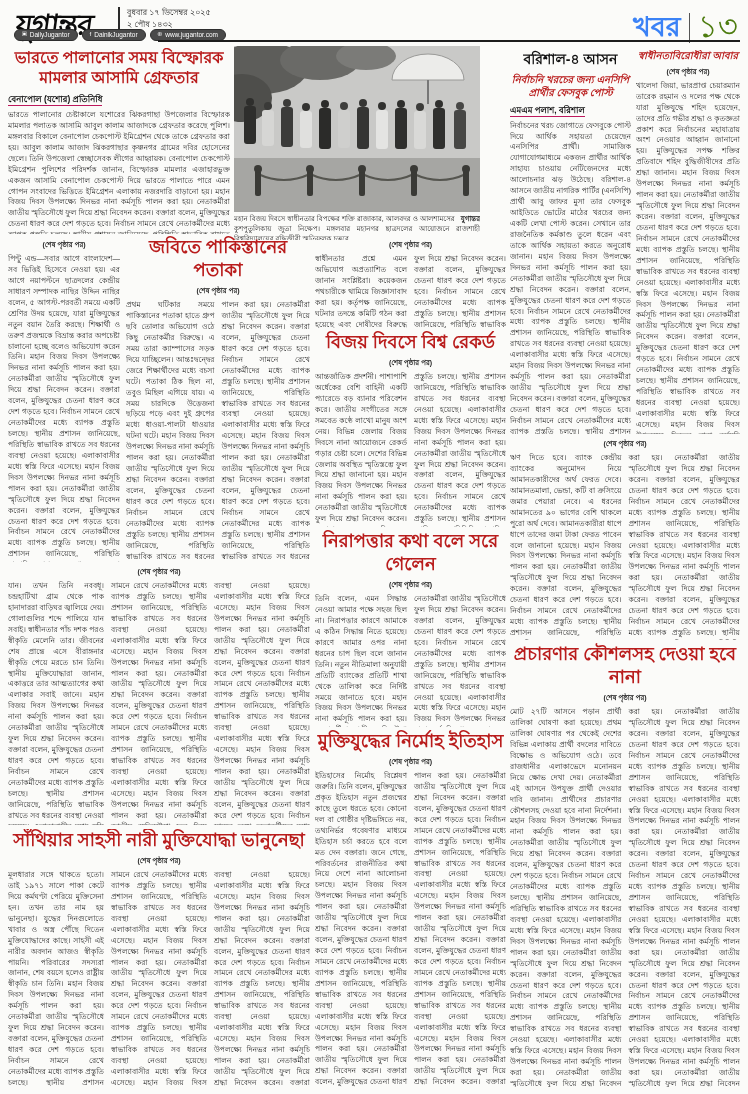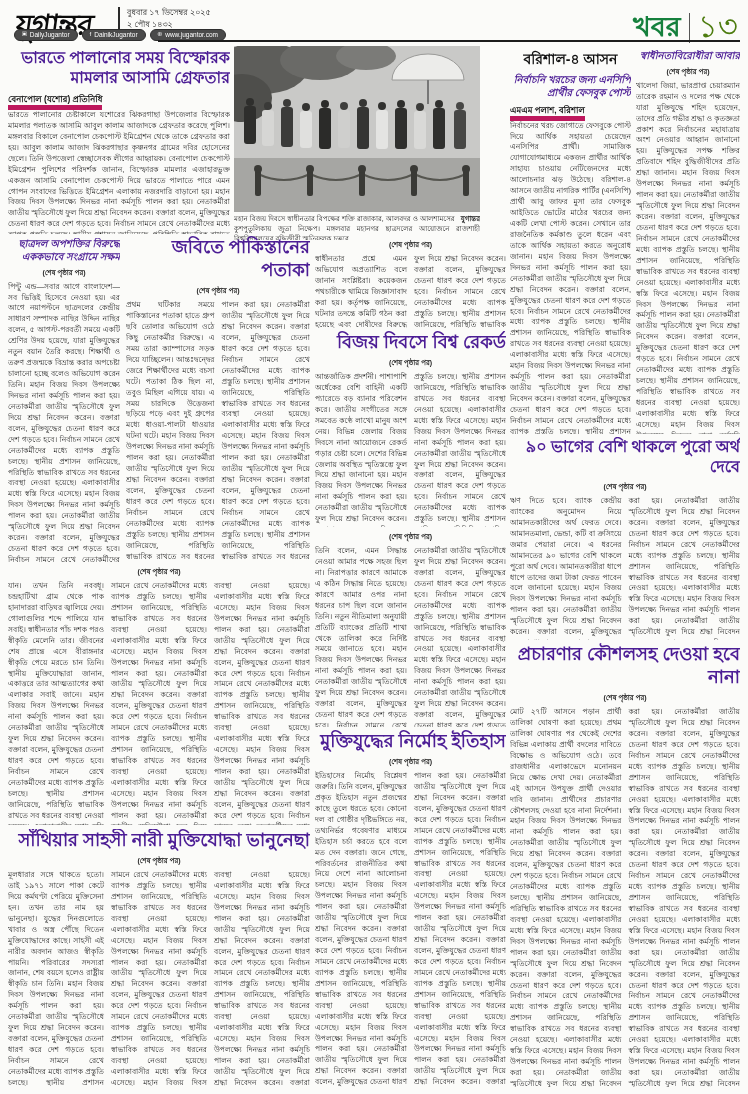--- a/index.html
+++ b/index.html
@@ -17,34 +17,34 @@
   .mast-div{position:absolute;left:118px;top:7px;width:2px;height:24px;background:#2a2a2a;}
   .dates{position:absolute;left:127px;top:7px;font-size:8px;line-height:1.45;color:#222;}
   .badges{position:absolute;left:14px;top:29px;display:flex;gap:4px;}
   .badge{
     display:flex;align-items:center;gap:3px;background:#4a4a4a;color:#fff;
     border-radius:7px;padding:1px 7px;font-size:6.5px;line-height:1.3;
     border:1px solid #2e2e2e;
   }
   .badge .bicon{font-size:6px;}
   .section-wrap{position:absolute;right:10px;top:2px;display:flex;align-items:center;gap:8px;}
-  .section-name{font-size:27px;font-weight:800;color:#15803d;}
+  .section-name{font-size:27px;font-weight:800;color:#3b82f6;}
   .sec-div{width:1px;height:30px;background:#555;}
   .page-num{font-size:31px;font-weight:400;color:#4d7c0f;}
   .mast-rule{position:absolute;left:158px;right:8px;top:40px;height:2px;background:#1c1c1c;}
 
   
   .art{position:absolute;overflow:hidden;display:flex;flex-direction:column;}
-  .hl{margin:0 0 2px 0;text-align:right;font-weight:800;color:#4c1d95;line-height:1.28;}
+  .hl{margin:0 0 2px 0;text-align:center;font-weight:800;color:#b91c1c;line-height:1.28;}
   .hl-16{font-size:16px;}
   .hl-15{font-size:18px;}
   .hl-13{font-size:10px;font-style:italic;}
   .kicker{text-align:center;font-size:14px;font-weight:700;margin-bottom:2px;}
   .byline{font-size:8.5px;font-weight:700;margin:2px 0 3px 0;}
-  .byline span{border-bottom:5px solid #be185d;padding-bottom:1px;}
+  .byline span{border-bottom:1px solid #be185d;padding-bottom:1px;}
   .cont{text-align:center;font-size:7px;font-weight:700;margin:1px 0 3px 0;color:#222;}
   .body{
     flex:1;overflow:hidden;font-size:7.5px;line-height:1.46;text-align:justify;
     color:#1d1d1d;column-gap:7px;
   }
   .cols-1{column-count:1;}
   .cols-2{column-count:2;}
   .cols-3{column-count:3;}
 
   
@@ -197,21 +197,20 @@
     <div class="body cols-1">নির্বাচনের খরচ জোগাতে ফেসবুকে পোস্ট দিয়ে আর্থিক সহায়তা চেয়েছেন এনসিপির প্রার্থী। সামাজিক যোগাযোগমাধ্যমে একজন প্রার্থীর আর্থিক সাহায্য চাওয়ায় নেটিজেনদের মধ্যে আলোচনার ঝড় উঠেছে। বরিশাল-৪ আসনে জাতীয় নাগরিক পার্টির (এনসিপি) প্রার্থী আবু জাফর মুসা তার ফেসবুক আইডিতে ভোটের মাঠের খরচের জন্য একটি লেখা পোস্ট করেন। সেখানে তার রাজনৈতিক কর্মকাণ্ড তুলে ধরেন এবং তাকে আর্থিক সহায়তা করতে অনুরোধ জানান। মহান বিজয় দিবস উপলক্ষ্যে দিনভর নানা কর্মসূচি পালন করা হয়। নেতাকর্মীরা জাতীয় স্মৃতিসৌধে ফুল দিয়ে শ্রদ্ধা নিবেদন করেন। বক্তারা বলেন, মুক্তিযুদ্ধের চেতনা ধারণ করে দেশ গড়তে হবে। নির্বাচন সামনে রেখে নেতাকর্মীদের মধ্যে ব্যাপক প্রস্তুতি চলছে। স্থানীয় প্রশাসন জানিয়েছে, পরিস্থিতি স্বাভাবিক রাখতে সব ধরনের ব্যবস্থা নেওয়া হয়েছে। এলাকাবাসীর মধ্যে স্বস্তি ফিরে এসেছে। মহান বিজয় দিবস উপলক্ষ্যে দিনভর নানা কর্মসূচি পালন করা হয়। নেতাকর্মীরা জাতীয় স্মৃতিসৌধে ফুল দিয়ে শ্রদ্ধা নিবেদন করেন। বক্তারা বলেন, মুক্তিযুদ্ধের চেতনা ধারণ করে দেশ গড়তে হবে। নির্বাচন সামনে রেখে নেতাকর্মীদের মধ্যে ব্যাপক প্রস্তুতি চলছে। স্থানীয় প্রশাসন জানিয়েছে, পরিস্থিতি স্বাভাবিক রাখতে সব ধরনের ব্যবস্থা নেওয়া হয়েছে। এলাকাবাসীর মধ্যে স্বস্তি ফিরে এসেছে। মহান বিজয় দিবস উপলক্ষ্যে দিনভর নানা কর্মসূচি পালন করা হয়। নেতাকর্মীরা জাতীয় স্মৃতিসৌধে ফুল দিয়ে শ্রদ্ধা নিবেদন করেন। বক্তারা বলেন, মুক্তিযুদ্ধের চেতনা ধারণ করে দেশ গড়তে হবে। নির্বাচন সামনে রেখে নেতাকর্মীদের মধ্যে ব্যাপক প্রস্তুতি চলছে। স্থানীয় প্রশাসন জানিয়েছে, পরিস্থিতি স্বাভাবিক রাখতে সব ধরনের ব্যবস্থা নেওয়া হয়েছে। এলাকাবাসীর মধ্যে স্বস্তি ফিরে এসেছে। মহান বিজয় দিবস উপলক্ষ্যে দিনভর নানা কর্মসূচি পালন করা হয়। নেতাকর্মীরা জাতীয় স্মৃতিসৌধে ফুল দিয়ে শ্রদ্ধা নিবেদন করেন। বক্তারা বলেন, মুক্তিযুদ্ধের চেতনা ধারণ করে দেশ গড়তে হবে। নির্বাচন সামনে রেখে নেতাকর্মীদের মধ্যে ব্যাপক প্রস্তুতি চলছে। স্থানীয় প্রশাসন জানিয়েছে, পরিস্থিতি স্বাভাবিক রাখতে সব ধরনের ব্যবস্থা নেওয়া হয়েছে। এলাকাবাসীর মধ্যে স্বস্তি ফিরে এসেছে।</div>
   </section>
 
   <section class="art" id="a-shadhinota">
     <h2 class="hl hl-13">স্বাধীনতাবিরোধীরা আবার</h2>
     <div class="cont">(শেষ পৃষ্ঠার পর)</div>
     <div class="body cols-1">খালেদা জিয়া, ভারপ্রাপ্ত চেয়ারম্যান তারেক রহমান ও দলের পক্ষ থেকে যারা মুক্তিযুদ্ধে শহিদ হয়েছেন, তাদের প্রতি গভীর শ্রদ্ধা ও কৃতজ্ঞতা প্রকাশ করে নির্বাচনের মহাযাত্রায় অংশ নেওয়ার আহ্বান জানানো হয়। মুক্তিযুদ্ধের সপক্ষ শক্তির প্রতিবাদে শহিদ বুদ্ধিজীবীদের প্রতি শ্রদ্ধা জানান। মহান বিজয় দিবস উপলক্ষ্যে দিনভর নানা কর্মসূচি পালন করা হয়। নেতাকর্মীরা জাতীয় স্মৃতিসৌধে ফুল দিয়ে শ্রদ্ধা নিবেদন করেন। বক্তারা বলেন, মুক্তিযুদ্ধের চেতনা ধারণ করে দেশ গড়তে হবে। নির্বাচন সামনে রেখে নেতাকর্মীদের মধ্যে ব্যাপক প্রস্তুতি চলছে। স্থানীয় প্রশাসন জানিয়েছে, পরিস্থিতি স্বাভাবিক রাখতে সব ধরনের ব্যবস্থা নেওয়া হয়েছে। এলাকাবাসীর মধ্যে স্বস্তি ফিরে এসেছে। মহান বিজয় দিবস উপলক্ষ্যে দিনভর নানা কর্মসূচি পালন করা হয়। নেতাকর্মীরা জাতীয় স্মৃতিসৌধে ফুল দিয়ে শ্রদ্ধা নিবেদন করেন। বক্তারা বলেন, মুক্তিযুদ্ধের চেতনা ধারণ করে দেশ গড়তে হবে। নির্বাচন সামনে রেখে নেতাকর্মীদের মধ্যে ব্যাপক প্রস্তুতি চলছে। স্থানীয় প্রশাসন জানিয়েছে, পরিস্থিতি স্বাভাবিক রাখতে সব ধরনের ব্যবস্থা নেওয়া হয়েছে। এলাকাবাসীর মধ্যে স্বস্তি ফিরে এসেছে। মহান বিজয় দিবস উপলক্ষ্যে দিনভর নানা কর্মসূচি পালন করা হয়। নেতাকর্মীরা জাতীয় স্মৃতিসৌধে ফুল দিয়ে শ্রদ্ধা নিবেদন করেন। বক্তারা বলেন, মুক্তিযুদ্ধের চেতনা ধারণ করে দেশ গড়তে হবে। নির্বাচন সামনে রেখে নেতাকর্মীদের মধ্যে ব্যাপক প্রস্তুতি চলছে। স্থানীয় প্রশাসন জানিয়েছে, পরিস্থিতি স্বাভাবিক রাখতে সব ধরনের ব্যবস্থা নেওয়া হয়েছে। এলাকাবাসীর মধ্যে স্বস্তি ফিরে এসেছে। মহান বিজয় দিবস উপলক্ষ্যে দিনভর নানা কর্মসূচি পালন করা হয়। নেতাকর্মীরা জাতীয় স্মৃতিসৌধে ফুল দিয়ে শ্রদ্ধা নিবেদন করেন। বক্তারা বলেন, মুক্তিযুদ্ধের চেতনা ধারণ করে দেশ গড়তে হবে। নির্বাচন সামনে রেখে নেতাকর্মীদের মধ্যে ব্যাপক প্রস্তুতি চলছে। স্থানীয় প্রশাসন জানিয়েছে, পরিস্থিতি স্বাভাবিক রাখতে সব ধরনের ব্যবস্থা নেওয়া হয়েছে। এলাকাবাসীর মধ্যে স্বস্তি ফিরে এসেছে।</div>
   </section>
 
   <section class="art" id="a-chhatradal">
-    <h2 class="hl hl-13">ছাত্রদল অপশক্তির বিরুদ্ধে এককভাবে সংগ্রামে সক্ষম</h2>
     <div class="cont">(শেষ পৃষ্ঠার পর)</div>
     <div class="body cols-1">পিন্টু এন্ড—সবার আগে বাংলাদেশ—সব ভিত্তিই হিসেবে নেওয়া হয়। এর আগে নয়াপল্টনে ছাত্রদলের কেন্দ্রীয় সাধারণ সম্পাদক নাছির উদ্দিন নাছির বলেন, ৫ আগস্ট-পরবর্তী সময়ে একটি শ্রেণির উদয় হয়েছে, যারা মুক্তিযুদ্ধের নতুন বয়ান তৈরি করছে। শিক্ষার্থী ও তরুণ প্রজন্মকে বিভ্রান্ত করার অপচেষ্টা চালানো হচ্ছে বলেও অভিযোগ করেন তিনি। মহান বিজয় দিবস উপলক্ষ্যে দিনভর নানা কর্মসূচি পালন করা হয়। নেতাকর্মীরা জাতীয় স্মৃতিসৌধে ফুল দিয়ে শ্রদ্ধা নিবেদন করেন। বক্তারা বলেন, মুক্তিযুদ্ধের চেতনা ধারণ করে দেশ গড়তে হবে। নির্বাচন সামনে রেখে নেতাকর্মীদের মধ্যে ব্যাপক প্রস্তুতি চলছে। স্থানীয় প্রশাসন জানিয়েছে, পরিস্থিতি স্বাভাবিক রাখতে সব ধরনের ব্যবস্থা নেওয়া হয়েছে। এলাকাবাসীর মধ্যে স্বস্তি ফিরে এসেছে। মহান বিজয় দিবস উপলক্ষ্যে দিনভর নানা কর্মসূচি পালন করা হয়। নেতাকর্মীরা জাতীয় স্মৃতিসৌধে ফুল দিয়ে শ্রদ্ধা নিবেদন করেন। বক্তারা বলেন, মুক্তিযুদ্ধের চেতনা ধারণ করে দেশ গড়তে হবে। নির্বাচন সামনে রেখে নেতাকর্মীদের মধ্যে ব্যাপক প্রস্তুতি চলছে। স্থানীয় প্রশাসন জানিয়েছে, পরিস্থিতি স্বাভাবিক রাখতে সব ধরনের ব্যবস্থা নেওয়া হয়েছে। এলাকাবাসীর মধ্যে স্বস্তি ফিরে এসেছে। মহান বিজয় দিবস উপলক্ষ্যে দিনভর নানা কর্মসূচি পালন করা হয়। নেতাকর্মীরা জাতীয় স্মৃতিসৌধে ফুল দিয়ে শ্রদ্ধা নিবেদন করেন। বক্তারা বলেন, মুক্তিযুদ্ধের চেতনা ধারণ করে দেশ গড়তে হবে। নির্বাচন সামনে রেখে নেতাকর্মীদের মধ্যে ব্যাপক প্রস্তুতি চলছে। স্থানীয় প্রশাসন জানিয়েছে, পরিস্থিতি স্বাভাবিক রাখতে সব ধরনের ব্যবস্থা নেওয়া হয়েছে। এলাকাবাসীর মধ্যে স্বস্তি ফিরে এসেছে। মহান বিজয় দিবস উপলক্ষ্যে দিনভর নানা কর্মসূচি পালন করা হয়। নেতাকর্মীরা জাতীয় স্মৃতিসৌধে ফুল দিয়ে শ্রদ্ধা নিবেদন করেন। বক্তারা বলেন, মুক্তিযুদ্ধের চেতনা ধারণ করে দেশ গড়তে হবে। নির্বাচন সামনে রেখে নেতাকর্মীদের মধ্যে ব্যাপক প্রস্তুতি চলছে। স্থানীয় প্রশাসন জানিয়েছে, পরিস্থিতি স্বাভাবিক রাখতে সব ধরনের ব্যবস্থা নেওয়া হয়েছে। এলাকাবাসীর মধ্যে স্বস্তি ফিরে এসেছে।</div>
   </section>
 
   <section class="art" id="a-jobi">
     <h2 class="hl hl-15">জবিতে পাকিস্তানের পতাকা</h2>
     <div class="cont">(শেষ পৃষ্ঠার পর)</div>
     <div class="body cols-2">প্রথম ঘটিকার সময়ে পাকিস্তানের পতাকা হাতে গ্রুপ ছবি তোলার অভিযোগ ওঠে কিছু নেতাকর্মীর বিরুদ্ধে। এ সময় তারা ক্যাম্পাসের সড়ক দিয়ে যাচ্ছিলেন। আন্তঃদ্বন্দ্বের জেরে শিক্ষার্থীদের মধ্যে বচসা ঘটে। পতাকা ঠিক ছিল না, তবুও মিছিল এগিয়ে যায়। এ সময় চারদিকে উত্তেজনা ছড়িয়ে পড়ে এবং দুই গ্রুপের মধ্যে ধাওয়া-পালটা ধাওয়ার ঘটনা ঘটে। মহান বিজয় দিবস উপলক্ষ্যে দিনভর নানা কর্মসূচি পালন করা হয়। নেতাকর্মীরা জাতীয় স্মৃতিসৌধে ফুল দিয়ে শ্রদ্ধা নিবেদন করেন। বক্তারা বলেন, মুক্তিযুদ্ধের চেতনা ধারণ করে দেশ গড়তে হবে। নির্বাচন সামনে রেখে নেতাকর্মীদের মধ্যে ব্যাপক প্রস্তুতি চলছে। স্থানীয় প্রশাসন জানিয়েছে, পরিস্থিতি স্বাভাবিক রাখতে সব ধরনের ব্যবস্থা নেওয়া হয়েছে। এলাকাবাসীর মধ্যে স্বস্তি ফিরে এসেছে। মহান বিজয় দিবস উপলক্ষ্যে দিনভর নানা কর্মসূচি পালন করা হয়। নেতাকর্মীরা জাতীয় স্মৃতিসৌধে ফুল দিয়ে শ্রদ্ধা নিবেদন করেন। বক্তারা বলেন, মুক্তিযুদ্ধের চেতনা ধারণ করে দেশ গড়তে হবে। নির্বাচন সামনে রেখে নেতাকর্মীদের মধ্যে ব্যাপক প্রস্তুতি চলছে। স্থানীয় প্রশাসন জানিয়েছে, পরিস্থিতি স্বাভাবিক রাখতে সব ধরনের ব্যবস্থা নেওয়া হয়েছে। এলাকাবাসীর মধ্যে স্বস্তি ফিরে এসেছে। মহান বিজয় দিবস উপলক্ষ্যে দিনভর নানা কর্মসূচি পালন করা হয়। নেতাকর্মীরা জাতীয় স্মৃতিসৌধে ফুল দিয়ে শ্রদ্ধা নিবেদন করেন। বক্তারা বলেন, মুক্তিযুদ্ধের চেতনা ধারণ করে দেশ গড়তে হবে। নির্বাচন সামনে রেখে নেতাকর্মীদের মধ্যে ব্যাপক প্রস্তুতি চলছে। স্থানীয় প্রশাসন জানিয়েছে, পরিস্থিতি স্বাভাবিক রাখতে সব ধরনের ব্যবস্থা নেওয়া হয়েছে। এলাকাবাসীর মধ্যে স্বস্তি ফিরে এসেছে। মহান বিজয় দিবস উপলক্ষ্যে দিনভর নানা কর্মসূচি পালন করা হয়। নেতাকর্মীরা জাতীয় স্মৃতিসৌধে ফুল দিয়ে শ্রদ্ধা নিবেদন করেন। বক্তারা বলেন, মুক্তিযুদ্ধের চেতনা ধারণ করে দেশ গড়তে হবে। নির্বাচন সামনে রেখে নেতাকর্মীদের মধ্যে ব্যাপক প্রস্তুতি চলছে। স্থানীয় প্রশাসন জানিয়েছে, পরিস্থিতি স্বাভাবিক রাখতে সব ধরনের ব্যবস্থা নেওয়া হয়েছে। এলাকাবাসীর মধ্যে স্বস্তি ফিরে এসেছে। মহান বিজয় দিবস উপলক্ষ্যে দিনভর নানা কর্মসূচি পালন করা হয়। নেতাকর্মীরা জাতীয় স্মৃতিসৌধে ফুল দিয়ে শ্রদ্ধা নিবেদন করেন। বক্তারা বলেন, মুক্তিযুদ্ধের চেতনা ধারণ করে দেশ গড়তে হবে। নির্বাচন সামনে রেখে নেতাকর্মীদের মধ্যে ব্যাপক প্রস্তুতি চলছে। স্থানীয় প্রশাসন জানিয়েছে, পরিস্থিতি স্বাভাবিক রাখতে সব ধরনের ব্যবস্থা নেওয়া হয়েছে। এলাকাবাসীর মধ্যে স্বস্তি ফিরে এসেছে। মহান বিজয় দিবস উপলক্ষ্যে দিনভর নানা কর্মসূচি পালন করা হয়। নেতাকর্মীরা জাতীয় স্মৃতিসৌধে ফুল দিয়ে শ্রদ্ধা নিবেদন করেন। বক্তারা বলেন, মুক্তিযুদ্ধের চেতনা ধারণ করে দেশ গড়তে হবে। নির্বাচন সামনে রেখে নেতাকর্মীদের মধ্যে ব্যাপক প্রস্তুতি চলছে। স্থানীয় প্রশাসন জানিয়েছে, পরিস্থিতি স্বাভাবিক রাখতে সব ধরনের ব্যবস্থা নেওয়া হয়েছে। এলাকাবাসীর মধ্যে স্বস্তি ফিরে এসেছে। মহান বিজয় দিবস উপলক্ষ্যে দিনভর নানা কর্মসূচি পালন করা হয়। নেতাকর্মীরা জাতীয় স্মৃতিসৌধে ফুল দিয়ে শ্রদ্ধা নিবেদন করেন। বক্তারা বলেন, মুক্তিযুদ্ধের চেতনা ধারণ করে দেশ গড়তে হবে। নির্বাচন সামনে রেখে নেতাকর্মীদের মধ্যে ব্যাপক প্রস্তুতি চলছে। স্থানীয় প্রশাসন জানিয়েছে, পরিস্থিতি স্বাভাবিক রাখতে সব ধরনের ব্যবস্থা নেওয়া হয়েছে। এলাকাবাসীর মধ্যে স্বস্তি ফিরে এসেছে।</div>
   </section>
 
@@ -220,31 +219,31 @@
     <div class="body cols-2">স্বাধীনতার প্রশ্নে এমন অভিযোগ অপ্রত্যাশিত বলে জানান সংশ্লিষ্টরা। কয়েকজন পথচারীকে থামিয়ে জিজ্ঞাসাবাদ করা হয়। কর্তৃপক্ষ জানিয়েছে, ঘটনার তদন্তে কমিটি গঠন করা হয়েছে এবং দোষীদের বিরুদ্ধে ব্যবস্থা নেওয়া হবে। মহান বিজয় দিবস উপলক্ষ্যে দিনভর নানা কর্মসূচি পালন করা হয়। নেতাকর্মীরা জাতীয় স্মৃতিসৌধে ফুল দিয়ে শ্রদ্ধা নিবেদন করেন। বক্তারা বলেন, মুক্তিযুদ্ধের চেতনা ধারণ করে দেশ গড়তে হবে। নির্বাচন সামনে রেখে নেতাকর্মীদের মধ্যে ব্যাপক প্রস্তুতি চলছে। স্থানীয় প্রশাসন জানিয়েছে, পরিস্থিতি স্বাভাবিক রাখতে সব ধরনের ব্যবস্থা নেওয়া হয়েছে। এলাকাবাসীর মধ্যে স্বস্তি ফিরে এসেছে।</div>
   </section>
 
   <section class="art" id="a-bijoy">
     <h2 class="hl hl-15">বিজয় দিবসে বিশ্ব রেকর্ড</h2>
     <div class="cont">(শেষ পৃষ্ঠার পর)</div>
     <div class="body cols-2">আন্তর্জাতিক প্রদর্শনী। পাশাপাশি অর্ধেকের বেশি বাহিনী একটি প্যারেডে বড় ব্যানার পরিবেশন করে। জাতীয় সংগীতের সঙ্গে সমবেত কণ্ঠে লাখো মানুষ অংশ নেয়। বিভিন্ন জেলায় বিজয় দিবসে নানা আয়োজনে রেকর্ড গড়ার চেষ্টা চলে। দেশের বিভিন্ন জেলায় অবস্থিত স্মৃতিস্তম্ভে ফুল দিয়ে শ্রদ্ধা জানানো হয়। মহান বিজয় দিবস উপলক্ষ্যে দিনভর নানা কর্মসূচি পালন করা হয়। নেতাকর্মীরা জাতীয় স্মৃতিসৌধে ফুল দিয়ে শ্রদ্ধা নিবেদন করেন। বক্তারা বলেন, মুক্তিযুদ্ধের চেতনা ধারণ করে দেশ গড়তে হবে। নির্বাচন সামনে রেখে নেতাকর্মীদের মধ্যে ব্যাপক প্রস্তুতি চলছে। স্থানীয় প্রশাসন জানিয়েছে, পরিস্থিতি স্বাভাবিক রাখতে সব ধরনের ব্যবস্থা নেওয়া হয়েছে। এলাকাবাসীর মধ্যে স্বস্তি ফিরে এসেছে। মহান বিজয় দিবস উপলক্ষ্যে দিনভর নানা কর্মসূচি পালন করা হয়। নেতাকর্মীরা জাতীয় স্মৃতিসৌধে ফুল দিয়ে শ্রদ্ধা নিবেদন করেন। বক্তারা বলেন, মুক্তিযুদ্ধের চেতনা ধারণ করে দেশ গড়তে হবে। নির্বাচন সামনে রেখে নেতাকর্মীদের মধ্যে ব্যাপক প্রস্তুতি চলছে। স্থানীয় প্রশাসন জানিয়েছে, পরিস্থিতি স্বাভাবিক রাখতে সব ধরনের ব্যবস্থা নেওয়া হয়েছে। এলাকাবাসীর মধ্যে স্বস্তি ফিরে এসেছে। মহান বিজয় দিবস উপলক্ষ্যে দিনভর নানা কর্মসূচি পালন করা হয়। নেতাকর্মীরা জাতীয় স্মৃতিসৌধে ফুল দিয়ে শ্রদ্ধা নিবেদন করেন। বক্তারা বলেন, মুক্তিযুদ্ধের চেতনা ধারণ করে দেশ গড়তে হবে। নির্বাচন সামনে রেখে নেতাকর্মীদের মধ্যে ব্যাপক প্রস্তুতি চলছে। স্থানীয় প্রশাসন জানিয়েছে, পরিস্থিতি স্বাভাবিক রাখতে সব ধরনের ব্যবস্থা নেওয়া হয়েছে। এলাকাবাসীর মধ্যে স্বস্তি ফিরে এসেছে। মহান বিজয় দিবস উপলক্ষ্যে দিনভর নানা কর্মসূচি পালন করা হয়। নেতাকর্মীরা জাতীয় স্মৃতিসৌধে ফুল দিয়ে শ্রদ্ধা নিবেদন করেন। বক্তারা বলেন, মুক্তিযুদ্ধের চেতনা ধারণ করে দেশ গড়তে হবে। নির্বাচন সামনে রেখে নেতাকর্মীদের মধ্যে ব্যাপক প্রস্তুতি চলছে। স্থানীয় প্রশাসন জানিয়েছে, পরিস্থিতি স্বাভাবিক রাখতে সব ধরনের ব্যবস্থা নেওয়া হয়েছে। এলাকাবাসীর মধ্যে স্বস্তি ফিরে এসেছে।</div>
   </section>
 
   <section class="art" id="a-nobboi">
-    <h2 class="hl hl-16">৯০ ভাগের বেশি থাকলে পুরো অর্থ দেবে</h2>
     <div class="cont">(শেষ পৃষ্ঠার পর)</div>
     <div class="body cols-2">ঋণ দিতে হবে। ব্যাংক কেন্দ্রীয় ব্যাংকের অনুমোদন নিয়ে আমানতকারীদের অর্থ ফেরত দেবে। আমানতমালা, ভেন্ডা, কটি বা ক্রসিংয়ে জমার পেয়ারা নেবে। এ ধরনের আমানতের ৯০ ভাগের বেশি থাকলে পুরো অর্থ দেবে। আমানতকারীরা ধাপে ধাপে তাদের জমা টাকা ফেরত পাবেন বলে জানানো হয়েছে। মহান বিজয় দিবস উপলক্ষ্যে দিনভর নানা কর্মসূচি পালন করা হয়। নেতাকর্মীরা জাতীয় স্মৃতিসৌধে ফুল দিয়ে শ্রদ্ধা নিবেদন করেন। বক্তারা বলেন, মুক্তিযুদ্ধের চেতনা ধারণ করে দেশ গড়তে হবে। নির্বাচন সামনে রেখে নেতাকর্মীদের মধ্যে ব্যাপক প্রস্তুতি চলছে। স্থানীয় প্রশাসন জানিয়েছে, পরিস্থিতি স্বাভাবিক রাখতে সব ধরনের ব্যবস্থা নেওয়া হয়েছে। এলাকাবাসীর মধ্যে স্বস্তি ফিরে এসেছে। মহান বিজয় দিবস উপলক্ষ্যে দিনভর নানা কর্মসূচি পালন করা হয়। নেতাকর্মীরা জাতীয় স্মৃতিসৌধে ফুল দিয়ে শ্রদ্ধা নিবেদন করেন। বক্তারা বলেন, মুক্তিযুদ্ধের চেতনা ধারণ করে দেশ গড়তে হবে। নির্বাচন সামনে রেখে নেতাকর্মীদের মধ্যে ব্যাপক প্রস্তুতি চলছে। স্থানীয় প্রশাসন জানিয়েছে, পরিস্থিতি স্বাভাবিক রাখতে সব ধরনের ব্যবস্থা নেওয়া হয়েছে। এলাকাবাসীর মধ্যে স্বস্তি ফিরে এসেছে। মহান বিজয় দিবস উপলক্ষ্যে দিনভর নানা কর্মসূচি পালন করা হয়। নেতাকর্মীরা জাতীয় স্মৃতিসৌধে ফুল দিয়ে শ্রদ্ধা নিবেদন করেন। বক্তারা বলেন, মুক্তিযুদ্ধের চেতনা ধারণ করে দেশ গড়তে হবে। নির্বাচন সামনে রেখে নেতাকর্মীদের মধ্যে ব্যাপক প্রস্তুতি চলছে। স্থানীয় প্রশাসন জানিয়েছে, পরিস্থিতি স্বাভাবিক রাখতে সব ধরনের ব্যবস্থা নেওয়া হয়েছে। এলাকাবাসীর মধ্যে স্বস্তি ফিরে এসেছে। মহান বিজয় দিবস উপলক্ষ্যে দিনভর নানা কর্মসূচি পালন করা হয়। নেতাকর্মীরা জাতীয় স্মৃতিসৌধে ফুল দিয়ে শ্রদ্ধা নিবেদন করেন। বক্তারা বলেন, মুক্তিযুদ্ধের চেতনা ধারণ করে দেশ গড়তে হবে। নির্বাচন সামনে রেখে নেতাকর্মীদের মধ্যে ব্যাপক প্রস্তুতি চলছে। স্থানীয় প্রশাসন জানিয়েছে, পরিস্থিতি স্বাভাবিক রাখতে সব ধরনের ব্যবস্থা নেওয়া হয়েছে। এলাকাবাসীর মধ্যে স্বস্তি ফিরে এসেছে। মহান বিজয় দিবস উপলক্ষ্যে দিনভর নানা কর্মসূচি পালন করা হয়। নেতাকর্মীরা জাতীয় স্মৃতিসৌধে ফুল দিয়ে শ্রদ্ধা নিবেদন করেন। বক্তারা বলেন, মুক্তিযুদ্ধের চেতনা ধারণ করে দেশ গড়তে হবে। নির্বাচন সামনে রেখে নেতাকর্মীদের মধ্যে ব্যাপক প্রস্তুতি চলছে। স্থানীয় প্রশাসন জানিয়েছে, পরিস্থিতি স্বাভাবিক রাখতে সব ধরনের ব্যবস্থা নেওয়া হয়েছে। এলাকাবাসীর মধ্যে স্বস্তি ফিরে এসেছে।</div>
   </section>
 
   <section class="art" id="a-bira">
     <div class="cont">(শেষ পৃষ্ঠার পর)</div>
     <div class="body cols-3">যান। তখন তিনি নববধূ। চন্দ্রহাটিখা গ্রাম থেকে পাক হানাদাররা বাড়িঘর জ্বালিয়ে দেয়। গোলাগুলির শব্দে পালিয়ে যান সবাই। স্বাধীনতার পাঁচ দশক পরও স্বীকৃতি মেলেনি তার। জীবনের শেষ প্রান্তে এসে বীরাঙ্গনার স্বীকৃতি পেয়ে মরতে চান তিনি। স্থানীয় মুক্তিযোদ্ধারা জানান, একাত্তরে তার আত্মত্যাগের কথা এলাকার সবাই জানে। মহান বিজয় দিবস উপলক্ষ্যে দিনভর নানা কর্মসূচি পালন করা হয়। নেতাকর্মীরা জাতীয় স্মৃতিসৌধে ফুল দিয়ে শ্রদ্ধা নিবেদন করেন। বক্তারা বলেন, মুক্তিযুদ্ধের চেতনা ধারণ করে দেশ গড়তে হবে। নির্বাচন সামনে রেখে নেতাকর্মীদের মধ্যে ব্যাপক প্রস্তুতি চলছে। স্থানীয় প্রশাসন জানিয়েছে, পরিস্থিতি স্বাভাবিক রাখতে সব ধরনের ব্যবস্থা নেওয়া হয়েছে। এলাকাবাসীর মধ্যে স্বস্তি ফিরে এসেছে। মহান বিজয় দিবস উপলক্ষ্যে দিনভর নানা কর্মসূচি পালন করা হয়। নেতাকর্মীরা জাতীয় স্মৃতিসৌধে ফুল দিয়ে শ্রদ্ধা নিবেদন করেন। বক্তারা বলেন, মুক্তিযুদ্ধের চেতনা ধারণ করে দেশ গড়তে হবে। নির্বাচন সামনে রেখে নেতাকর্মীদের মধ্যে ব্যাপক প্রস্তুতি চলছে। স্থানীয় প্রশাসন জানিয়েছে, পরিস্থিতি স্বাভাবিক রাখতে সব ধরনের ব্যবস্থা নেওয়া হয়েছে। এলাকাবাসীর মধ্যে স্বস্তি ফিরে এসেছে। মহান বিজয় দিবস উপলক্ষ্যে দিনভর নানা কর্মসূচি পালন করা হয়। নেতাকর্মীরা জাতীয় স্মৃতিসৌধে ফুল দিয়ে শ্রদ্ধা নিবেদন করেন। বক্তারা বলেন, মুক্তিযুদ্ধের চেতনা ধারণ করে দেশ গড়তে হবে। নির্বাচন সামনে রেখে নেতাকর্মীদের মধ্যে ব্যাপক প্রস্তুতি চলছে। স্থানীয় প্রশাসন জানিয়েছে, পরিস্থিতি স্বাভাবিক রাখতে সব ধরনের ব্যবস্থা নেওয়া হয়েছে। এলাকাবাসীর মধ্যে স্বস্তি ফিরে এসেছে। মহান বিজয় দিবস উপলক্ষ্যে দিনভর নানা কর্মসূচি পালন করা হয়। নেতাকর্মীরা জাতীয় স্মৃতিসৌধে ফুল দিয়ে শ্রদ্ধা নিবেদন করেন। বক্তারা বলেন, মুক্তিযুদ্ধের চেতনা ধারণ করে দেশ গড়তে হবে। নির্বাচন সামনে রেখে নেতাকর্মীদের মধ্যে ব্যাপক প্রস্তুতি চলছে। স্থানীয় প্রশাসন জানিয়েছে, পরিস্থিতি স্বাভাবিক রাখতে সব ধরনের ব্যবস্থা নেওয়া হয়েছে। এলাকাবাসীর মধ্যে স্বস্তি ফিরে এসেছে। মহান বিজয় দিবস উপলক্ষ্যে দিনভর নানা কর্মসূচি পালন করা হয়। নেতাকর্মীরা জাতীয় স্মৃতিসৌধে ফুল দিয়ে শ্রদ্ধা নিবেদন করেন। বক্তারা বলেন, মুক্তিযুদ্ধের চেতনা ধারণ করে দেশ গড়তে হবে। নির্বাচন সামনে রেখে নেতাকর্মীদের মধ্যে ব্যাপক প্রস্তুতি চলছে। স্থানীয় প্রশাসন জানিয়েছে, পরিস্থিতি স্বাভাবিক রাখতে সব ধরনের ব্যবস্থা নেওয়া হয়েছে। এলাকাবাসীর মধ্যে স্বস্তি ফিরে এসেছে। মহান বিজয় দিবস উপলক্ষ্যে দিনভর নানা কর্মসূচি পালন করা হয়। নেতাকর্মীরা জাতীয় স্মৃতিসৌধে ফুল দিয়ে শ্রদ্ধা নিবেদন করেন। বক্তারা বলেন, মুক্তিযুদ্ধের চেতনা ধারণ করে দেশ গড়তে হবে। নির্বাচন সামনে রেখে নেতাকর্মীদের মধ্যে ব্যাপক প্রস্তুতি চলছে। স্থানীয় প্রশাসন জানিয়েছে, পরিস্থিতি স্বাভাবিক রাখতে সব ধরনের ব্যবস্থা নেওয়া হয়েছে। এলাকাবাসীর মধ্যে স্বস্তি ফিরে এসেছে। মহান বিজয় দিবস উপলক্ষ্যে দিনভর নানা কর্মসূচি পালন করা হয়। নেতাকর্মীরা জাতীয় স্মৃতিসৌধে ফুল দিয়ে শ্রদ্ধা নিবেদন করেন। বক্তারা বলেন, মুক্তিযুদ্ধের চেতনা ধারণ করে দেশ গড়তে হবে। নির্বাচন সামনে রেখে নেতাকর্মীদের মধ্যে ব্যাপক প্রস্তুতি চলছে। স্থানীয় প্রশাসন জানিয়েছে, পরিস্থিতি স্বাভাবিক রাখতে সব ধরনের ব্যবস্থা নেওয়া হয়েছে। এলাকাবাসীর মধ্যে স্বস্তি ফিরে এসেছে। মহান বিজয় দিবস উপলক্ষ্যে দিনভর নানা কর্মসূচি পালন করা হয়। নেতাকর্মীরা জাতীয় স্মৃতিসৌধে ফুল দিয়ে শ্রদ্ধা নিবেদন করেন। বক্তারা বলেন, মুক্তিযুদ্ধের চেতনা ধারণ করে দেশ গড়তে হবে। নির্বাচন সামনে রেখে নেতাকর্মীদের মধ্যে ব্যাপক প্রস্তুতি চলছে। স্থানীয় প্রশাসন জানিয়েছে, পরিস্থিতি স্বাভাবিক রাখতে সব ধরনের ব্যবস্থা নেওয়া হয়েছে। এলাকাবাসীর মধ্যে স্বস্তি ফিরে এসেছে। মহান বিজয় দিবস উপলক্ষ্যে দিনভর নানা কর্মসূচি পালন করা হয়। নেতাকর্মীরা জাতীয় স্মৃতিসৌধে ফুল দিয়ে শ্রদ্ধা নিবেদন করেন। বক্তারা বলেন, মুক্তিযুদ্ধের চেতনা ধারণ করে দেশ গড়তে হবে। নির্বাচন সামনে রেখে নেতাকর্মীদের মধ্যে ব্যাপক প্রস্তুতি চলছে। স্থানীয় প্রশাসন জানিয়েছে, পরিস্থিতি স্বাভাবিক রাখতে সব ধরনের ব্যবস্থা নেওয়া হয়েছে। এলাকাবাসীর মধ্যে স্বস্তি ফিরে এসেছে।</div>
   </section>
 
   <section class="art" id="a-nirapotta">
+    <h2 class="hl hl-15">নিরাপত্তার কথা বলে সরে গেলেন</h2>
     <div class="cont">(শেষ পৃষ্ঠার পর)</div>
     <div class="body cols-2">তিনি বলেন, এমন সিদ্ধান্ত নেওয়া আমার পক্ষে সহজ ছিল না। নিরাপত্তার কারণে আমাকে এ কঠিন সিদ্ধান্ত নিতে হয়েছে। কারণে আমার ওপর নানা ধরনের চাপ ছিল বলে জানান তিনি। নতুন নীতিমালা অনুযায়ী প্রতিটি ব্যাংকের প্রতিটি শাখা থেকে তালিকা করে নির্দিষ্ট সময়ে জানাতে হবে। মহান বিজয় দিবস উপলক্ষ্যে দিনভর নানা কর্মসূচি পালন করা হয়। নেতাকর্মীরা জাতীয় স্মৃতিসৌধে ফুল দিয়ে শ্রদ্ধা নিবেদন করেন। বক্তারা বলেন, মুক্তিযুদ্ধের চেতনা ধারণ করে দেশ গড়তে হবে। নির্বাচন সামনে রেখে নেতাকর্মীদের মধ্যে ব্যাপক প্রস্তুতি চলছে। স্থানীয় প্রশাসন জানিয়েছে, পরিস্থিতি স্বাভাবিক রাখতে সব ধরনের ব্যবস্থা নেওয়া হয়েছে। এলাকাবাসীর মধ্যে স্বস্তি ফিরে এসেছে। মহান বিজয় দিবস উপলক্ষ্যে দিনভর নানা কর্মসূচি পালন করা হয়। নেতাকর্মীরা জাতীয় স্মৃতিসৌধে ফুল দিয়ে শ্রদ্ধা নিবেদন করেন। বক্তারা বলেন, মুক্তিযুদ্ধের চেতনা ধারণ করে দেশ গড়তে হবে। নির্বাচন সামনে রেখে নেতাকর্মীদের মধ্যে ব্যাপক প্রস্তুতি চলছে। স্থানীয় প্রশাসন জানিয়েছে, পরিস্থিতি স্বাভাবিক রাখতে সব ধরনের ব্যবস্থা নেওয়া হয়েছে। এলাকাবাসীর মধ্যে স্বস্তি ফিরে এসেছে। মহান বিজয় দিবস উপলক্ষ্যে দিনভর নানা কর্মসূচি পালন করা হয়। নেতাকর্মীরা জাতীয় স্মৃতিসৌধে ফুল দিয়ে শ্রদ্ধা নিবেদন করেন। বক্তারা বলেন, মুক্তিযুদ্ধের চেতনা ধারণ করে দেশ গড়তে হবে। নির্বাচন সামনে রেখে নেতাকর্মীদের মধ্যে ব্যাপক প্রস্তুতি চলছে। স্থানীয় প্রশাসন জানিয়েছে, পরিস্থিতি স্বাভাবিক রাখতে সব ধরনের ব্যবস্থা নেওয়া হয়েছে। এলাকাবাসীর মধ্যে স্বস্তি ফিরে এসেছে। মহান বিজয় দিবস উপলক্ষ্যে দিনভর নানা কর্মসূচি পালন করা হয়। নেতাকর্মীরা জাতীয় স্মৃতিসৌধে ফুল দিয়ে শ্রদ্ধা নিবেদন করেন। বক্তারা বলেন, মুক্তিযুদ্ধের চেতনা ধারণ করে দেশ গড়তে হবে। নির্বাচন সামনে রেখে নেতাকর্মীদের মধ্যে ব্যাপক প্রস্তুতি চলছে। স্থানীয় প্রশাসন জানিয়েছে, পরিস্থিতি স্বাভাবিক রাখতে সব ধরনের ব্যবস্থা নেওয়া হয়েছে। এলাকাবাসীর মধ্যে স্বস্তি ফিরে এসেছে। মহান বিজয় দিবস উপলক্ষ্যে দিনভর নানা কর্মসূচি পালন করা হয়। নেতাকর্মীরা জাতীয় স্মৃতিসৌধে ফুল দিয়ে শ্রদ্ধা নিবেদন করেন। বক্তারা বলেন, মুক্তিযুদ্ধের চেতনা ধারণ করে দেশ গড়তে হবে। নির্বাচন সামনে রেখে নেতাকর্মীদের মধ্যে ব্যাপক প্রস্তুতি চলছে। স্থানীয় প্রশাসন জানিয়েছে, পরিস্থিতি স্বাভাবিক রাখতে সব ধরনের ব্যবস্থা নেওয়া হয়েছে। এলাকাবাসীর মধ্যে স্বস্তি ফিরে এসেছে।</div>
   </section>
 
   <section class="art" id="a-procharona">
     <h2 class="hl hl-15">প্রচারণার কৌশলসহ দেওয়া হবে নানা</h2>
     <div class="cont">(শেষ পৃষ্ঠার পর)</div>
     <div class="body cols-2">মোট ২৭টি আসনে পড়ান প্রার্থী তালিকা ঘোষণা করা হয়েছে। প্রথম তালিকা ঘোষণার পর থেকেই দেশের বিভিন্ন এলাকায় প্রার্থী বদলের দাবিতে বিক্ষোভ ও অভিযোগ ওঠে। তবে রাজধানীর এলাকাভেদে মনোনয়ন নিয়ে ক্ষোভ দেখা দেয়। নেতাকর্মীরা এই আসনে উপযুক্ত প্রার্থী দেওয়ার দাবি জানান। প্রার্থীদের প্রচারণার কৌশলসহ দেওয়া হবে নানা নির্দেশনা। মহান বিজয় দিবস উপলক্ষ্যে দিনভর নানা কর্মসূচি পালন করা হয়। নেতাকর্মীরা জাতীয় স্মৃতিসৌধে ফুল দিয়ে শ্রদ্ধা নিবেদন করেন। বক্তারা বলেন, মুক্তিযুদ্ধের চেতনা ধারণ করে দেশ গড়তে হবে। নির্বাচন সামনে রেখে নেতাকর্মীদের মধ্যে ব্যাপক প্রস্তুতি চলছে। স্থানীয় প্রশাসন জানিয়েছে, পরিস্থিতি স্বাভাবিক রাখতে সব ধরনের ব্যবস্থা নেওয়া হয়েছে। এলাকাবাসীর মধ্যে স্বস্তি ফিরে এসেছে। মহান বিজয় দিবস উপলক্ষ্যে দিনভর নানা কর্মসূচি পালন করা হয়। নেতাকর্মীরা জাতীয় স্মৃতিসৌধে ফুল দিয়ে শ্রদ্ধা নিবেদন করেন। বক্তারা বলেন, মুক্তিযুদ্ধের চেতনা ধারণ করে দেশ গড়তে হবে। নির্বাচন সামনে রেখে নেতাকর্মীদের মধ্যে ব্যাপক প্রস্তুতি চলছে। স্থানীয় প্রশাসন জানিয়েছে, পরিস্থিতি স্বাভাবিক রাখতে সব ধরনের ব্যবস্থা নেওয়া হয়েছে। এলাকাবাসীর মধ্যে স্বস্তি ফিরে এসেছে। মহান বিজয় দিবস উপলক্ষ্যে দিনভর নানা কর্মসূচি পালন করা হয়। নেতাকর্মীরা জাতীয় স্মৃতিসৌধে ফুল দিয়ে শ্রদ্ধা নিবেদন করেন। বক্তারা বলেন, মুক্তিযুদ্ধের চেতনা ধারণ করে দেশ গড়তে হবে। নির্বাচন সামনে রেখে নেতাকর্মীদের মধ্যে ব্যাপক প্রস্তুতি চলছে। স্থানীয় প্রশাসন জানিয়েছে, পরিস্থিতি স্বাভাবিক রাখতে সব ধরনের ব্যবস্থা নেওয়া হয়েছে। এলাকাবাসীর মধ্যে স্বস্তি ফিরে এসেছে। মহান বিজয় দিবস উপলক্ষ্যে দিনভর নানা কর্মসূচি পালন করা হয়। নেতাকর্মীরা জাতীয় স্মৃতিসৌধে ফুল দিয়ে শ্রদ্ধা নিবেদন করেন। বক্তারা বলেন, মুক্তিযুদ্ধের চেতনা ধারণ করে দেশ গড়তে হবে। নির্বাচন সামনে রেখে নেতাকর্মীদের মধ্যে ব্যাপক প্রস্তুতি চলছে। স্থানীয় প্রশাসন জানিয়েছে, পরিস্থিতি স্বাভাবিক রাখতে সব ধরনের ব্যবস্থা নেওয়া হয়েছে। এলাকাবাসীর মধ্যে স্বস্তি ফিরে এসেছে। মহান বিজয় দিবস উপলক্ষ্যে দিনভর নানা কর্মসূচি পালন করা হয়। নেতাকর্মীরা জাতীয় স্মৃতিসৌধে ফুল দিয়ে শ্রদ্ধা নিবেদন করেন। বক্তারা বলেন, মুক্তিযুদ্ধের চেতনা ধারণ করে দেশ গড়তে হবে। নির্বাচন সামনে রেখে নেতাকর্মীদের মধ্যে ব্যাপক প্রস্তুতি চলছে। স্থানীয় প্রশাসন জানিয়েছে, পরিস্থিতি স্বাভাবিক রাখতে সব ধরনের ব্যবস্থা নেওয়া হয়েছে। এলাকাবাসীর মধ্যে স্বস্তি ফিরে এসেছে। মহান বিজয় দিবস উপলক্ষ্যে দিনভর নানা কর্মসূচি পালন করা হয়। নেতাকর্মীরা জাতীয় স্মৃতিসৌধে ফুল দিয়ে শ্রদ্ধা নিবেদন করেন। বক্তারা বলেন, মুক্তিযুদ্ধের চেতনা ধারণ করে দেশ গড়তে হবে। নির্বাচন সামনে রেখে নেতাকর্মীদের মধ্যে ব্যাপক প্রস্তুতি চলছে। স্থানীয় প্রশাসন জানিয়েছে, পরিস্থিতি স্বাভাবিক রাখতে সব ধরনের ব্যবস্থা নেওয়া হয়েছে। এলাকাবাসীর মধ্যে স্বস্তি ফিরে এসেছে। মহান বিজয় দিবস উপলক্ষ্যে দিনভর নানা কর্মসূচি পালন করা হয়। নেতাকর্মীরা জাতীয় স্মৃতিসৌধে ফুল দিয়ে শ্রদ্ধা নিবেদন করেন। বক্তারা বলেন, মুক্তিযুদ্ধের চেতনা ধারণ করে দেশ গড়তে হবে। নির্বাচন সামনে রেখে নেতাকর্মীদের মধ্যে ব্যাপক প্রস্তুতি চলছে। স্থানীয় প্রশাসন জানিয়েছে, পরিস্থিতি স্বাভাবিক রাখতে সব ধরনের ব্যবস্থা নেওয়া হয়েছে। এলাকাবাসীর মধ্যে স্বস্তি ফিরে এসেছে। মহান বিজয় দিবস উপলক্ষ্যে দিনভর নানা কর্মসূচি পালন করা হয়। নেতাকর্মীরা জাতীয় স্মৃতিসৌধে ফুল দিয়ে শ্রদ্ধা নিবেদন করেন। বক্তারা বলেন, মুক্তিযুদ্ধের চেতনা ধারণ করে দেশ গড়তে হবে। নির্বাচন সামনে রেখে নেতাকর্মীদের মধ্যে ব্যাপক প্রস্তুতি চলছে। স্থানীয় প্রশাসন জানিয়েছে, পরিস্থিতি স্বাভাবিক রাখতে সব ধরনের ব্যবস্থা নেওয়া হয়েছে। এলাকাবাসীর মধ্যে স্বস্তি ফিরে এসেছে। মহান বিজয় দিবস উপলক্ষ্যে দিনভর নানা কর্মসূচি পালন করা হয়। নেতাকর্মীরা জাতীয় স্মৃতিসৌধে ফুল দিয়ে শ্রদ্ধা নিবেদন করেন। বক্তারা বলেন, মুক্তিযুদ্ধের চেতনা ধারণ করে দেশ গড়তে হবে। নির্বাচন সামনে রেখে নেতাকর্মীদের মধ্যে ব্যাপক প্রস্তুতি চলছে। স্থানীয় প্রশাসন জানিয়েছে, পরিস্থিতি স্বাভাবিক রাখতে সব ধরনের ব্যবস্থা নেওয়া হয়েছে। এলাকাবাসীর মধ্যে স্বস্তি ফিরে এসেছে। মহান বিজয় দিবস উপলক্ষ্যে দিনভর নানা কর্মসূচি পালন করা হয়। নেতাকর্মীরা জাতীয় স্মৃতিসৌধে ফুল দিয়ে শ্রদ্ধা নিবেদন করেন। বক্তারা বলেন, মুক্তিযুদ্ধের চেতনা ধারণ করে দেশ গড়তে হবে। নির্বাচন সামনে রেখে নেতাকর্মীদের মধ্যে ব্যাপক প্রস্তুতি চলছে। স্থানীয় প্রশাসন জানিয়েছে, পরিস্থিতি স্বাভাবিক রাখতে সব ধরনের ব্যবস্থা নেওয়া হয়েছে। এলাকাবাসীর মধ্যে স্বস্তি ফিরে এসেছে। মহান বিজয় দিবস উপলক্ষ্যে দিনভর নানা কর্মসূচি পালন করা হয়। নেতাকর্মীরা জাতীয় স্মৃতিসৌধে ফুল দিয়ে শ্রদ্ধা নিবেদন করেন। বক্তারা বলেন, মুক্তিযুদ্ধের চেতনা ধারণ করে দেশ গড়তে হবে। নির্বাচন সামনে রেখে নেতাকর্মীদের মধ্যে ব্যাপক প্রস্তুতি চলছে। স্থানীয় প্রশাসন জানিয়েছে, পরিস্থিতি স্বাভাবিক রাখতে সব ধরনের ব্যবস্থা নেওয়া হয়েছে। এলাকাবাসীর মধ্যে স্বস্তি ফিরে এসেছে। মহান বিজয় দিবস উপলক্ষ্যে দিনভর নানা কর্মসূচি পালন করা হয়। নেতাকর্মীরা জাতীয় স্মৃতিসৌধে ফুল দিয়ে শ্রদ্ধা নিবেদন করেন। বক্তারা বলেন, মুক্তিযুদ্ধের চেতনা ধারণ করে দেশ গড়তে হবে। নির্বাচন সামনে রেখে নেতাকর্মীদের মধ্যে ব্যাপক প্রস্তুতি চলছে। স্থানীয় প্রশাসন জানিয়েছে, পরিস্থিতি স্বাভাবিক রাখতে সব ধরনের ব্যবস্থা নেওয়া হয়েছে। এলাকাবাসীর মধ্যে স্বস্তি ফিরে এসেছে। মহান বিজয় দিবস উপলক্ষ্যে দিনভর নানা কর্মসূচি পালন করা হয়। নেতাকর্মীরা জাতীয় স্মৃতিসৌধে ফুল দিয়ে শ্রদ্ধা নিবেদন করেন। বক্তারা বলেন, মুক্তিযুদ্ধের চেতনা ধারণ করে দেশ গড়তে হবে। নির্বাচন সামনে রেখে নেতাকর্মীদের মধ্যে ব্যাপক প্রস্তুতি চলছে। স্থানীয় প্রশাসন জানিয়েছে, পরিস্থিতি স্বাভাবিক রাখতে সব ধরনের ব্যবস্থা নেওয়া হয়েছে। এলাকাবাসীর মধ্যে স্বস্তি ফিরে এসেছে।</div>
   </section>
 

